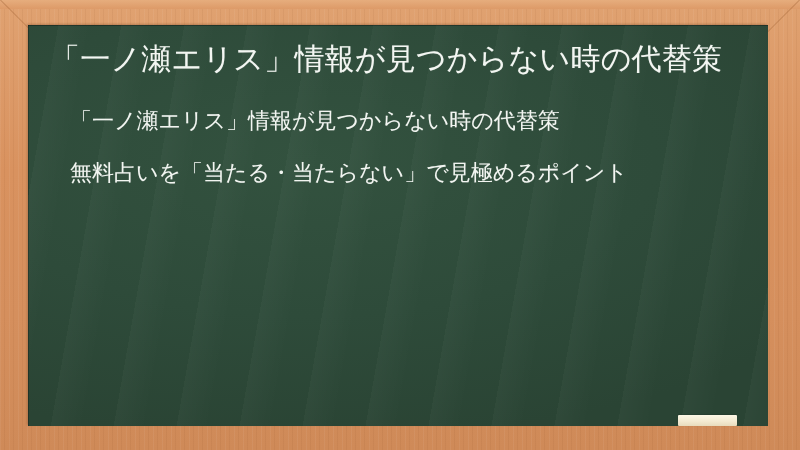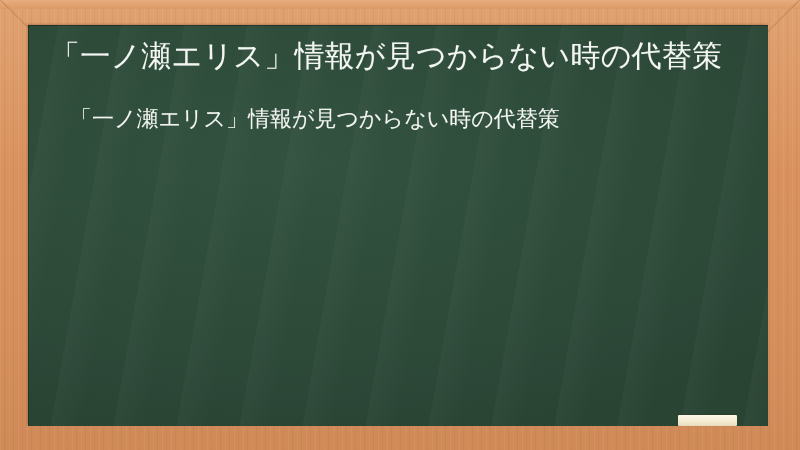--- a/index.html
+++ b/index.html
@@ -27,21 +27,20 @@
         rgba(255,255,255,0.055) 1px,
         rgba(0,0,0,0.00) 1px,
         rgba(0,0,0,0.00) 4px,
         rgba(120,60,20,0.07) 4px,
         rgba(120,60,20,0.07) 5px,
         rgba(0,0,0,0.00) 5px,
         rgba(0,0,0,0.00) 9px
       ),
       linear-gradient(180deg, #e0a271 0%, #d9925f 38%, #d58f5d 70%, #cf8a58 100%);
     overflow: hidden;
-    font-family: Liberation Mono, monospace;
   }
   
   #frame-miter {
     position: absolute;
     inset: 0;
     pointer-events: none;
   }
   #frame-miter::before,
   #frame-miter::after {
     content: "";
@@ -158,20 +157,21 @@
   <div id="chalkboard">
 
     <div id="chalk-dust"></div>
 
     <div id="board-content">
 
       <h1 id="page-title">「一ノ瀬エリス」情報が見つからない時の代替策</h1>
 
       <ul id="toc-list">
         <li>「一ノ瀬エリス」情報が見つからない時の代替策</li>
+        <li>無料占いを「当たる・当たらない」で見極めるポイント</li>
       </ul>
 
     </div>
 
     <div id="chalk-stick"></div>
 
   </div>
 </div>
 
 </body></html>

